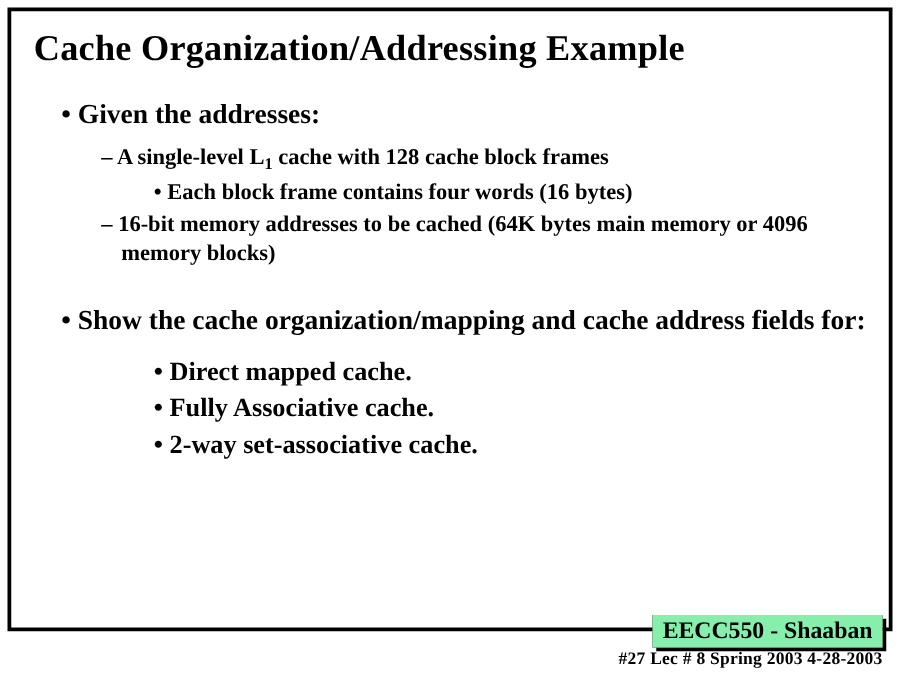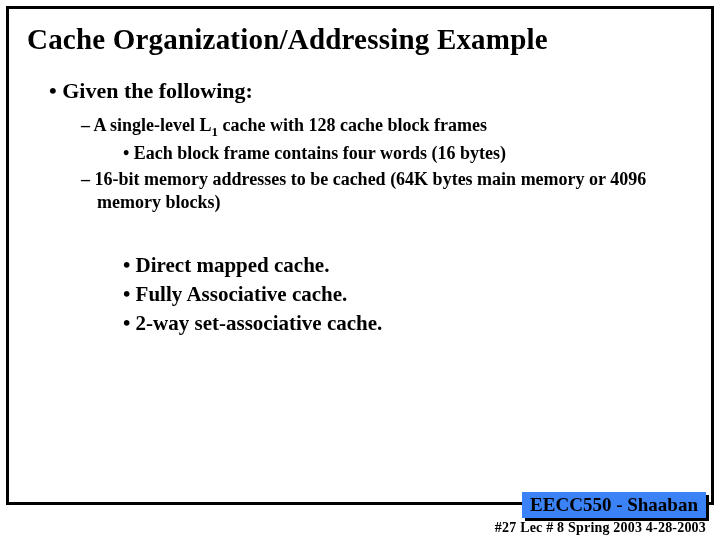--- a/index.html
+++ b/index.html
@@ -67,21 +67,21 @@
     margin-bottom: 4px;
   }
   .b2::before { content: "• "; }
   .sub1 { font-size: 13px; vertical-align: sub; }
   .footer-box {
     position: absolute;
     right: 14px;
     bottom: 22px;
     font-weight: bold;
     font-size: 19px;
-    background: #3b82f6;
+    background: #86efac;
     padding: 2px 8px;
   }
   .footer-box::before {
     content: "";
     position: absolute;
     top: 3px; left: 3px; right: -3px; bottom: -3px;
     background: #000;
     z-index: -2;
   }
   .footer-box::after {
@@ -102,30 +102,31 @@
     letter-spacing: 0.2px;
   }
   .gap { height: 20px; }
 </style>
 </head>
 <body>
 
 <div class="slide">
   <div class="title">Cache Organization/Addressing Example</div>
 
-  <div class="b1">Given the following:</div>
+  <div class="b1">Given the addresses:</div>
 
   <div class="dash">
     <span>A single-level L</span><span class="sub1">1</span><span> cache with 128 cache block frames</span>
   </div>
   <div class="sub">Each block frame contains four words (16 bytes)</div>
   <div class="dash">16-bit memory addresses to be cached (64K bytes main memory or 4096 memory blocks)</div>
 
   <div class="gap"></div>
 
+  <div class="b1">Show the cache organization/mapping and cache address fields for:</div>
 
   <div class="b2list">
     <div class="b2">Direct mapped cache.</div>
     <div class="b2">Fully Associative cache.</div>
     <div class="b2">2-way set-associative cache.</div>
   </div>
 </div>
 
 <div class="footer-box">
   <span>EECC550 - Shaaban</span>

